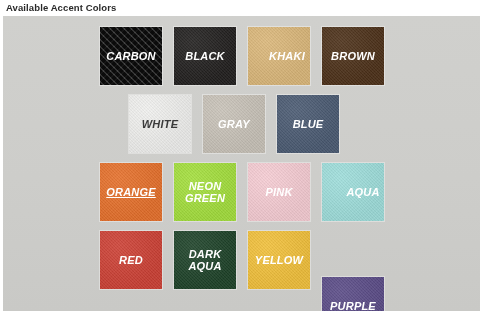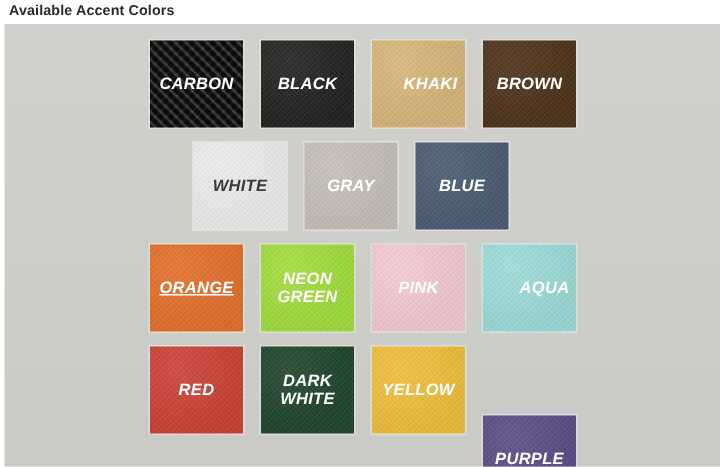--- a/index.html
+++ b/index.html
@@ -146,21 +146,21 @@
         </div>
       </div>
       <div class="swatch-row">
         <div class="swatch" style="background: rgb(206, 64, 52);">
           <div class="grain"></div>
           <div class="swatch-label" style="color: rgb(255, 255, 255); text-align: center;">RED</div>
         </div>
         <div class="swatch" style="background: rgb(29, 66, 40);">
           <div class="grain"></div>
           <div class="swatch-label" style="color: rgb(255, 255, 255);">DARK
-WHITE</div>
+AQUA</div>
         </div>
         <div class="swatch" style="background: rgb(243, 193, 58);">
           <div class="grain"></div>
           <div class="swatch-label" style="color: rgb(255, 255, 255);">YELLOW</div>
         </div>
         <div class="swatch" style="background: rgb(90, 75, 135); margin-top: 46px;">
           <div class="grain"></div>
           <div class="swatch-label" style="color: rgb(255, 255, 255);">PURPLE</div>
         </div>
       </div>

